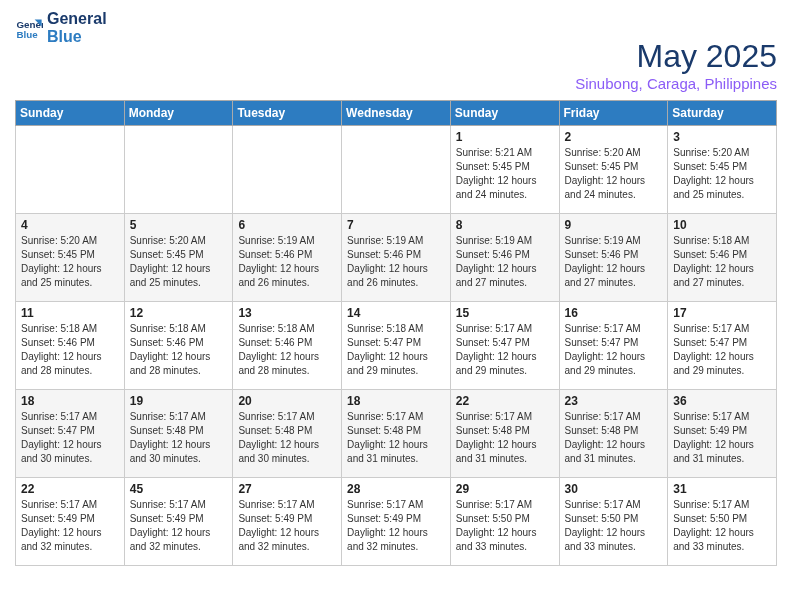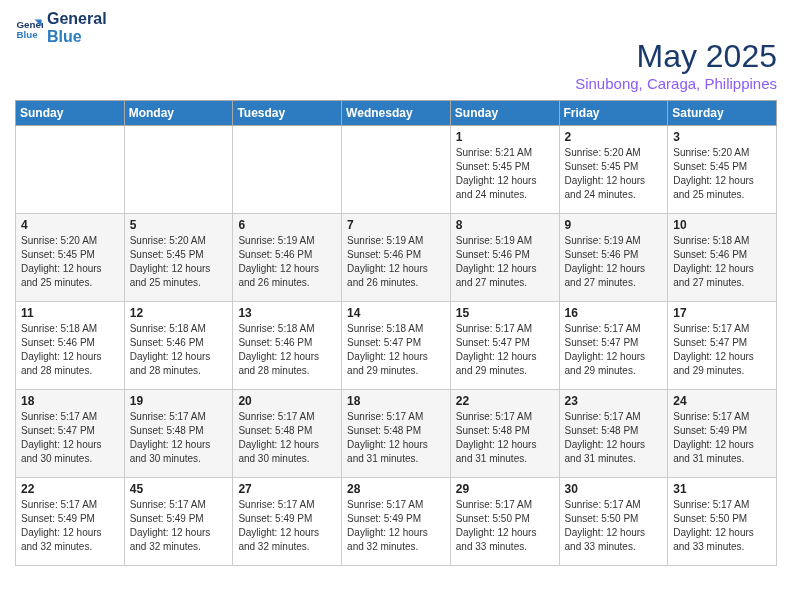--- a/index.html
+++ b/index.html
@@ -280,21 +280,21 @@
 and 31 minutes.</div>
         </td>
         <td>
           <span class="day-number">23</span>
           <div class="day-info" style="white-space: pre-line;">Sunrise: 5:17 AM
 Sunset: 5:48 PM
 Daylight: 12 hours
 and 31 minutes.</div>
         </td>
         <td>
-          <span class="day-number">24</span>
+          <span class="day-number">36</span>
           <div class="day-info" style="white-space: pre-line;">Sunrise: 5:17 AM
 Sunset: 5:49 PM
 Daylight: 12 hours
 and 31 minutes.</div>
         </td>
       </tr>
       <tr>
         <td>
           <span class="day-number">22</span>
           <div class="day-info" style="white-space: pre-line;">Sunrise: 5:17 AM

